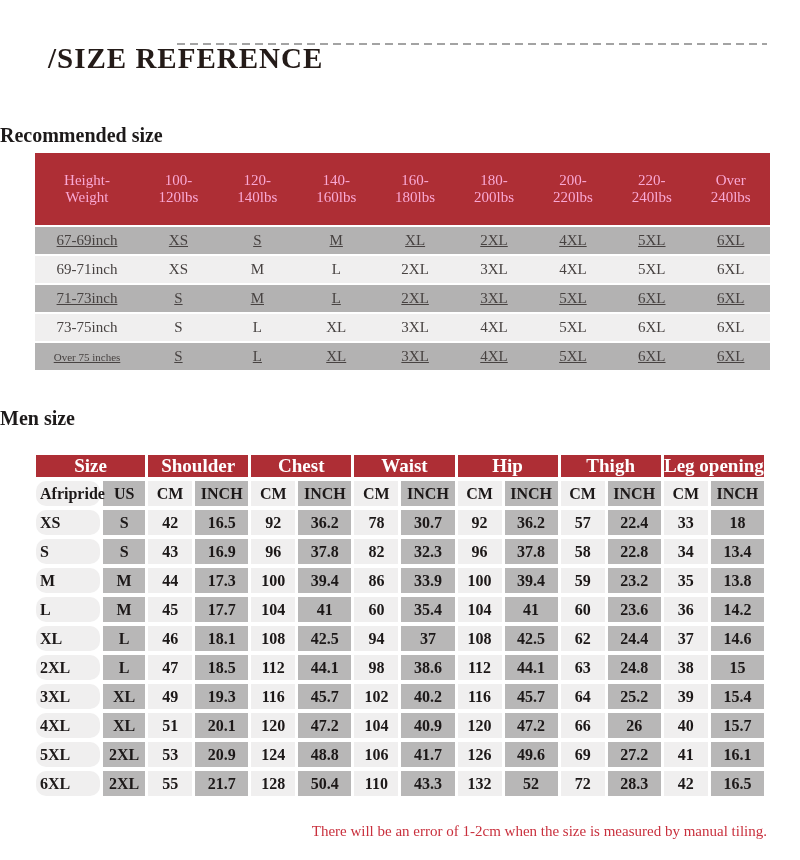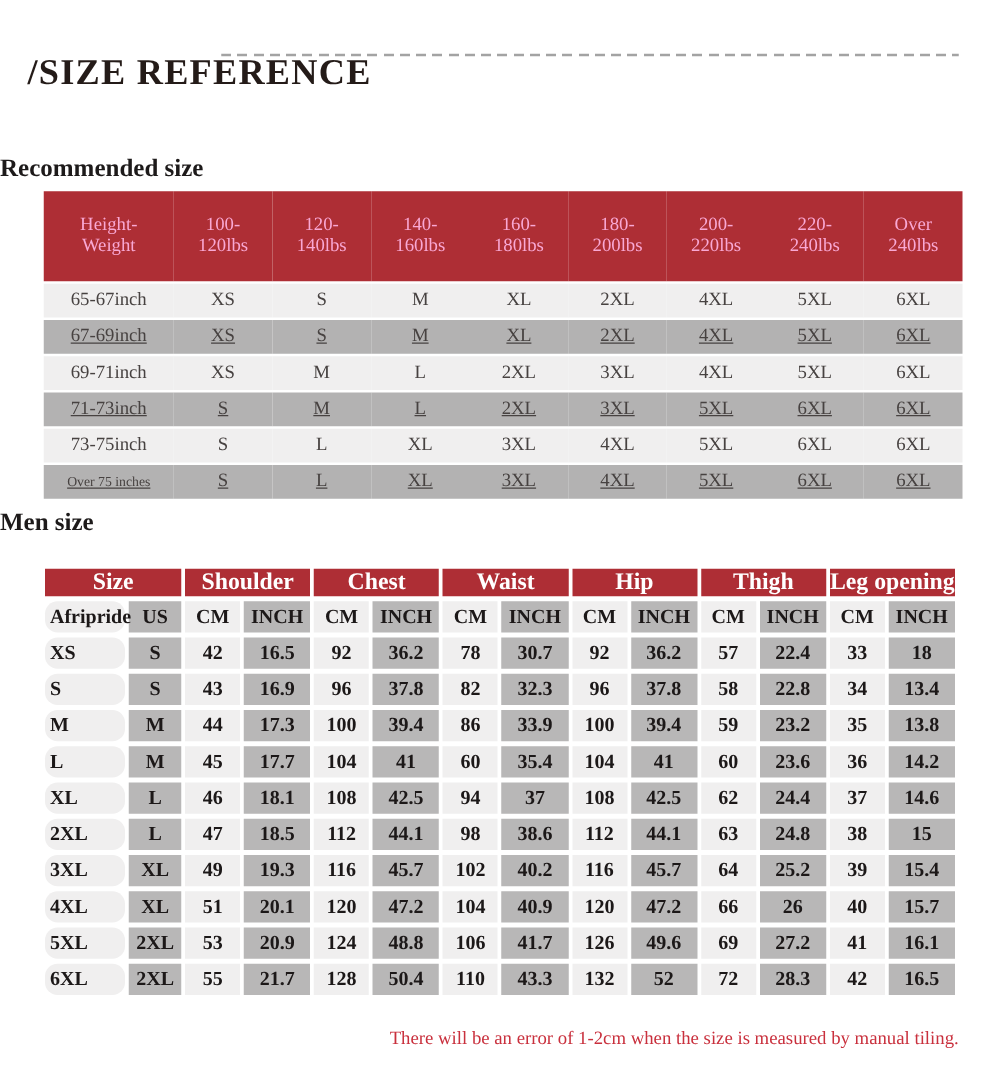--- a/index.html
+++ b/index.html
@@ -8,21 +8,21 @@
     width: 800px;
     height: 860px;
     background: #ffffff;
     font-family: "Liberation Serif", "DejaVu Serif", serif;
     overflow: hidden;
   }
 
   
   .page-title {
     position: absolute;
-    left: 22px; top: 42px;
+    left: 48px; top: 42px;
     margin: 0;
     font-size: 29px;
     font-weight: bold;
     letter-spacing: 1px;
     color: #241b18;
   }
   .dashed-line {
     position: absolute;
     left: 177px; top: 43px;
     width: 590px; height: 2px;
@@ -139,31 +139,20 @@
           <th>120-140lbs</th>
           <th>140-160lbs</th>
           <th>160-180lbs</th>
           <th>180-200lbs</th>
           <th>200-220lbs</th>
           <th>220-240lbs</th>
           <th>Over 240lbs</th>
         </tr>
     </thead>
     <tbody id="rec-body">
-        <tr class="light">
-          <td class="row-label">65-67inch</td>
-          <td>XS</td>
-          <td>S</td>
-          <td>M</td>
-          <td>XL</td>
-          <td>2XL</td>
-          <td>4XL</td>
-          <td>5XL</td>
-          <td>6XL</td>
-        </tr>
         <tr class="dark">
           <td class="row-label">67-69inch</td>
           <td>XS</td>
           <td>S</td>
           <td>M</td>
           <td>XL</td>
           <td>2XL</td>
           <td>4XL</td>
           <td>5XL</td>
           <td>6XL</td>

